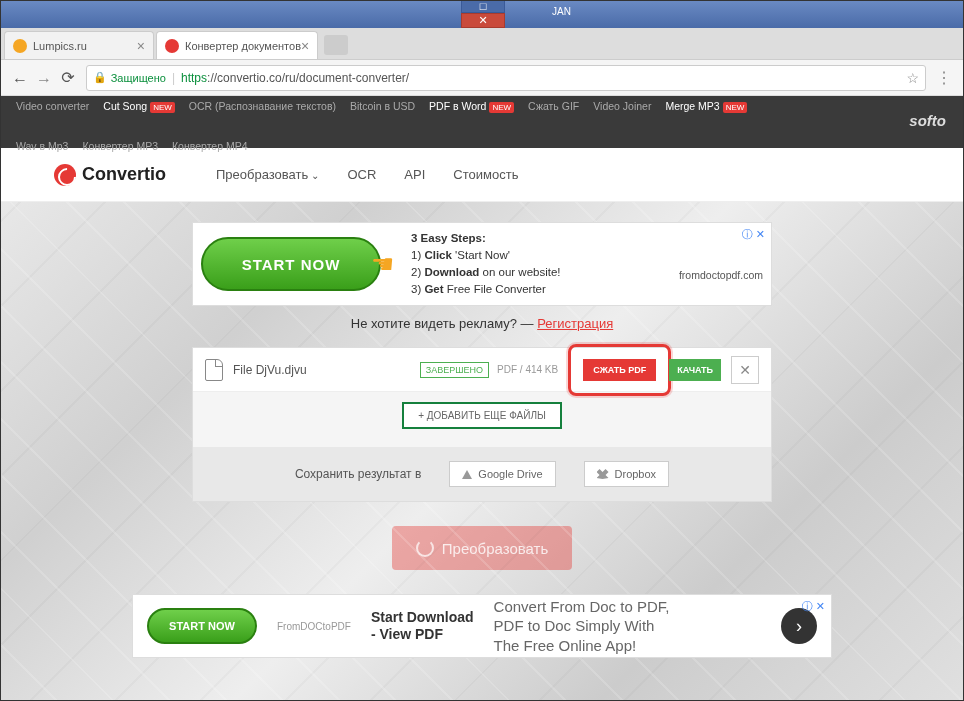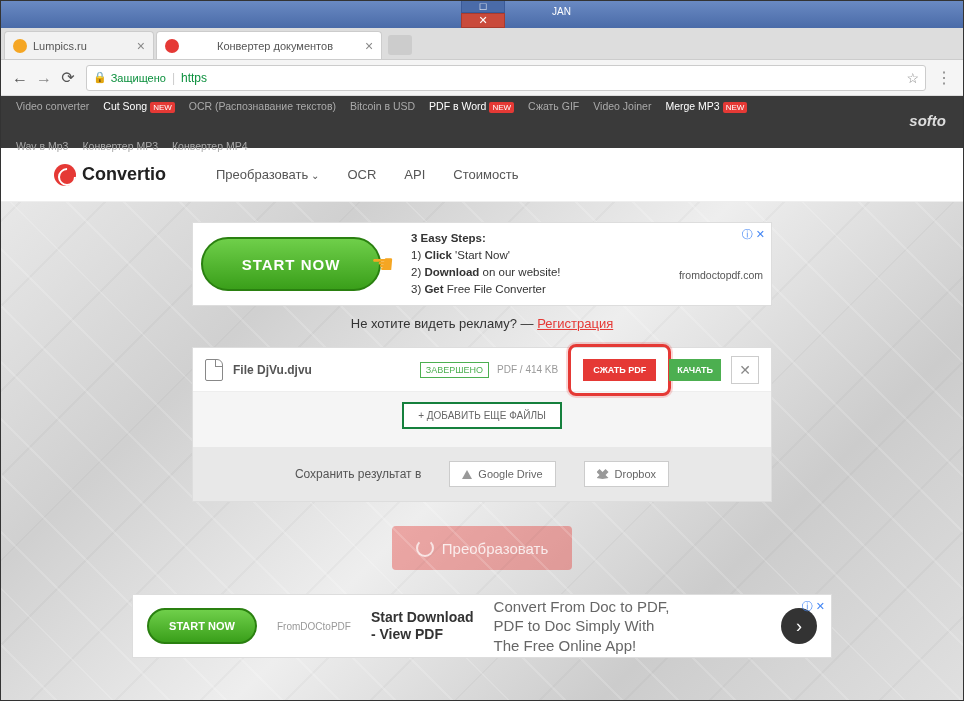--- a/index.html
+++ b/index.html
@@ -8,21 +8,21 @@
 
 .window-titlebar { height: 28px; background: linear-gradient(#6b8bc4, #4a6ba8); display: flex; justify-content: flex-end; align-items: center; padding: 0 4px; flex-direction: column; }
 .win-btn { width: 44px; height: 20px; display: flex; align-items: center; justify-content: center; font-size: 11px; color: #fff; margin-left: 2px; }
 .win-btn.min, .win-btn.max { background: #4a6ba8; border: 1px solid #3a5a98; }
 .win-btn.close { background: #c94a3b; border: 1px solid #a83b2e; }
 .win-label { position: absolute; left: 50%; transform: translateX(70px); color: #fff; font-size: 10px; top: 6px; }
 
 
 .browser-tabs { height: 32px; background: #ddd; display: flex; align-items: flex-end; padding-left: 4px; border-bottom: 1px solid #ccc; }
 .tab { height: 28px; background: #f2f2f2; border-radius: 4px 4px 0 0; display: flex; align-items: center; padding: 0 8px; font-size: 11px; color: #555; margin-right: 2px; min-width: 150px; border: 1px solid #ccc; border-bottom: none; }
-.tab.active { background: #fff; gap: 32px; }
+.tab.active { background: #fff; }
 .tab-icon { width: 14px; height: 14px; border-radius: 50%; margin-right: 6px; }
 .tab-icon.orange { background: #f5a623; }
 .tab-icon.red { background: #e53935; }
 .tab-close { margin-left: auto; font-size: 14px; color: #888; }
 .newtab { width: 24px; height: 20px; background: #ccc; border-radius: 3px; margin-left: 4px; margin-bottom: 4px; }
 
 
 .addr-bar { height: 36px; background: #f5f5f5; display: flex; align-items: center; padding: 0 8px; border-bottom: 1px solid #ddd; }
 .nav-btn { width: 24px; height: 24px; display: flex; align-items: center; justify-content: center; color: #888; font-size: 16px; }
 .nav-btn.active { color: #555; }
@@ -65,21 +65,21 @@
 .ad-domain { font-size: 10.5px; color: #555; margin-left: auto; align-self: flex-end; margin-bottom: 16px; }
 
 .no-ads { text-align: center; font-size: 13px; color: #333; margin: 8px 0 16px; position: relative; }
 .no-ads a { color: #e53935; text-decoration: underline; }
 
 
 .file-panel { width: 580px; background: #f5f5f5; margin: 0 auto; padding: 0; border: 1px solid #ddd; position: relative; }
 .file-row { background: #fff; height: 44px; display: flex; align-items: center; padding: 0 12px; border-bottom: 1px solid #eee; }
 .file-icon { width: 18px; height: 22px; border: 1px solid #888; border-radius: 2px 6px 2px 2px; margin-right: 10px; position: relative; }
 .file-icon::after { content:''; position:absolute; top:0; right:0; width:6px; height:6px; border-left:1px solid #888; border-bottom:1px solid #888; }
-.file-name { font-size: 12px; color: #555; font-weight: bold; }
+.file-name { font-size: 12px; color: #555; }
 .status-badge { border: 1px solid #4caf50; color: #4caf50; font-size: 9px; padding: 2px 5px; margin-left: auto; }
 .file-meta { font-size: 10px; color: #999; margin-left: 8px; }
 .compress-highlight { border: 3px solid #e53935; border-radius: 8px; padding: 12px; margin-left: 10px; box-shadow: 0 0 0 2px rgba(229,57,53,0.2); }
 .compress-btn { background: #e53935; color: #fff; font-size: 9px; font-weight: bold; padding: 6px 10px; border: none; }
 .download-tag { background: #4caf50; color: #fff; font-size: 9px; font-weight: bold; padding: 6px 8px; margin-left: -2px; }
 .remove-btn { width: 28px; height: 28px; border: 1px solid #ccc; color: #888; font-size: 14px; display: flex; align-items: center; justify-content: center; margin-left: 10px; }
 
 .add-more { text-align: center; padding: 10px 0; }
 .add-more-btn { background: #fff; border: 2px solid #15803d; padding: 6px 14px; font-size: 10px; color: #666; }
 .add-more-btn::before { content: '+ '; }
@@ -129,20 +129,21 @@
 
 <div class="addr-bar">
   <div class="nav-btn active">←</div>
   <div class="nav-btn">→</div>
   <div class="nav-btn active">⟳</div>
   <div class="url-box">
     <span class="lock">🔒</span>
     <span class="secure">Защищено</span>
     <span style="color:#ccc;margin-right:6px">|</span>
     <span class="url-https">https</span>
+    <span class="url-text">://convertio.co/ru/document-converter/</span>
     <span class="star">☆</span>
   </div>
   <div class="menu-dots">⋮</div>
 </div>
 
 <div class="dark-bar">
   <span class="link">Video converter</span>
   <span class="link white"><span>Cut Song</span><span class="badge-new">NEW</span></span>
   <span class="link">OCR (Распознавание текстов)</span>
   <span class="link">Bitcoin в USD</span>

